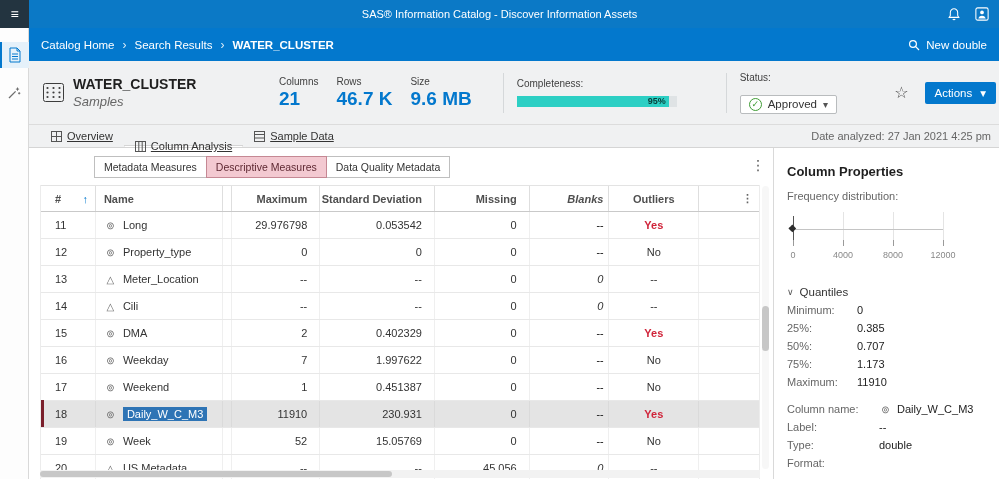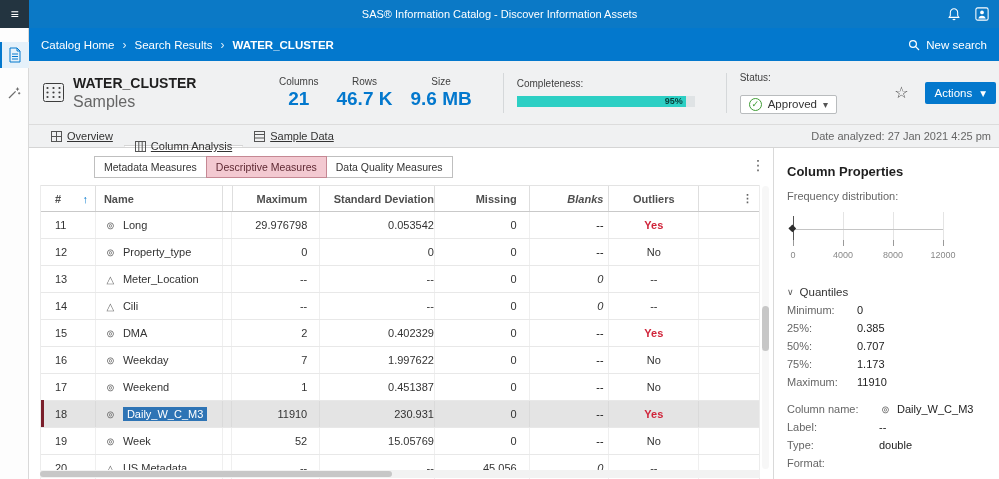--- a/index.html
+++ b/index.html
@@ -29,28 +29,28 @@
              border-right:1px solid #d9d9d9; display:flex; flex-direction:column; align-items:center;
              padding-top:14px; gap:12px; }
   .side-ic { width:29px; height:26px; display:flex; align-items:center; justify-content:center; cursor:pointer; }
   .side-ic.active { background:#e5f1fa; border-left:2px solid #0378cd; }
 
   
   .hdr { position:absolute; left:29px; right:0; top:61px; height:64px; background:#f0f1f2;
          border-bottom:1px solid #dcdcdc; display:flex; align-items:center; }
   .hdr-title { display:flex; align-items:center; gap:9px; padding-left:14px; width:250px; }
   .tname { font-size:14px; font-weight:bold; color:#1f1f1f; }
-  .tsub { font-size:16px; color:#666; margin-top:2px; }
-  .stat { margin-right:18px;text-align:center; }
+  .tsub { font-size:13px; color:#666; margin-top:2px;font-style:italic; }
+  .stat { margin-right:18px; }
   .stat .sl { font-size:10px; color:#3f3f3f; }
   .stat .sv { font-size:19px; font-weight:bold; color:#0378cd; margin-top:1px; white-space:nowrap; }
   .vdiv { width:1px; height:40px; background:#d5d8da; margin:0 13px; }
   .comp { width:196px; }
   .comp .cl { font-size:10px; color:#3f3f3f; margin-bottom:7px; }
-  .comp-track { width:178px; height:11px; background:#dfe3e5; position:relative; }
+  .comp-track { width:160px; height:11px; background:#dfe3e5; position:relative; }
   .comp-fill { height:100%; background:#2ccfc4; position:relative; }
   .comp-pct { position:absolute; right:3px; top:0; line-height:11px; font-size:9px; color:#09413c; font-weight:bold; }
   .status-label { font-size:10px; color:#3f3f3f; margin-bottom:12px; }
   .status-dd { display:flex; align-items:center; gap:6px; background:#fff; border:1px solid #b9bcbe;
                border-radius:2px; padding:2px 8px; font-size:11.5px; cursor:pointer; }
   .approve-ic { width:13px; height:13px; border:1px solid #3f9c35; border-radius:50%; color:#3f9c35;
                 font-size:9px; display:flex; align-items:center; justify-content:center; }
   .dd-arrow { color:#555; font-size:10px; }
   .hdr-spacer { flex:1; }
   .star { font-size:16px; color:#4a4a4a; margin-right:16px; cursor:pointer; }
@@ -77,21 +77,21 @@
   .thead { display:flex; height:27px; border-top:1px solid #e3e3e3; border-bottom:1px solid #c9c9c9; color:#4f4f4f; }
   .th { display:flex; align-items:center; font-size:11px; font-weight:bold; border-right:1px solid #dedede; }
   .tr { display:flex; height:27px; border-bottom:1px solid #e8e8e8; position:relative; background:#fff; }
   .td { display:flex; align-items:center; font-size:11px; color:#333; border-right:1px solid #efefef; overflow:hidden; white-space:nowrap; }
   .c0 { width:55px; padding-left:14px; }
   .c0h { justify-content:space-between; padding-right:7px; }
   .sort { color:#0378cd; font-weight:normal; font-size:11px; cursor:pointer; }
   .c1 { width:127px; padding-left:8px; gap:6px; }
   .cgap { width:10px; }
   .c2 { width:88px; justify-content:flex-end; padding-right:12px; }
-  .c3 { width:115px; justify-content:flex-end; }
+  .c3 { width:115px; justify-content:flex-end; padding-right:12px; }
   .c4 { width:95px; justify-content:flex-end; padding-right:12px; }
   .c5 { width:80px; justify-content:flex-end; padding-right:5px;font-style:italic; }
   .c6 { width:90px; justify-content:center; }
   .c7 { width:60px; border-right:none; justify-content:flex-end; padding-right:6px; color:#666; }
   .colicon { font-size:10px; color:#6d6d6d; width:13px; text-align:center; flex:none; }
   .tr.selected { background:#e4e4e4; }
   .tr.selected .td { border-right-color:#dadada; }
   .tr.selected::before { content:""; position:absolute; left:0; top:-1px; bottom:0; width:3px; background:#7a1f2b; }
   .name-sel { background:#2e74b5; color:#fff; padding:1px 4px; }
   .outliers.yes { color:#d0243a; font-weight:bold; }
@@ -159,21 +159,21 @@
       <span class="sep">›</span>
       <span class="crumb">Search Results</span>
       <span class="sep">›</span>
       <span class="crumb current">WATER_CLUSTER</span>
     </div>
     <div class="new-search">
       <svg width="12" height="12" viewBox="0 0 12 12">
           <circle cx="5" cy="5" r="3.4" fill="none" stroke="#fff" stroke-width="1.2"></circle>
           <path d="M7.7 7.7L11 11" stroke="#fff" stroke-width="1.2"></path>
         </svg>
-      <span>New search</span>
+      <span>New double</span>
     </div>
   </div>
 
   <div class="sidebar">
     <div class="side-ic active">
       <svg width="14" height="16" viewBox="0 0 14 16">
           <path d="M2 1h7l3 3v11H2z" fill="none" stroke="#0378cd"></path>
           <path d="M9 1v3h3" fill="none" stroke="#0378cd"></path>
           <path d="M4 7h6M4 9.5h6M4 12h6" stroke="#0378cd"></path>
         </svg>
@@ -273,21 +273,21 @@
           <path d="M0.5 3.5h10M0.5 7h10" stroke="#555"></path>
         </svg>
       <span>Sample Data</span>
     </div>
   </div>
   <div class="date-analyzed">Date analyzed: 27 Jan 2021 4:25 pm</div>
 
   <div class="measures">
     <div class="chip">Metadata Measures</div>
     <div class="chip selected">Descriptive Measures</div>
-    <div class="chip">Data Quality Measures</div>
+    <div class="chip">Data Quality Metadata</div>
   </div>
   <div class="more-measures">⋮</div>
 
   <div class="table">
     <div class="thead">
       <div class="th c0 c0h">
         <span>#</span>
         <span class="sort">↑</span>
       </div>
       <div class="th c1">Name</div>

